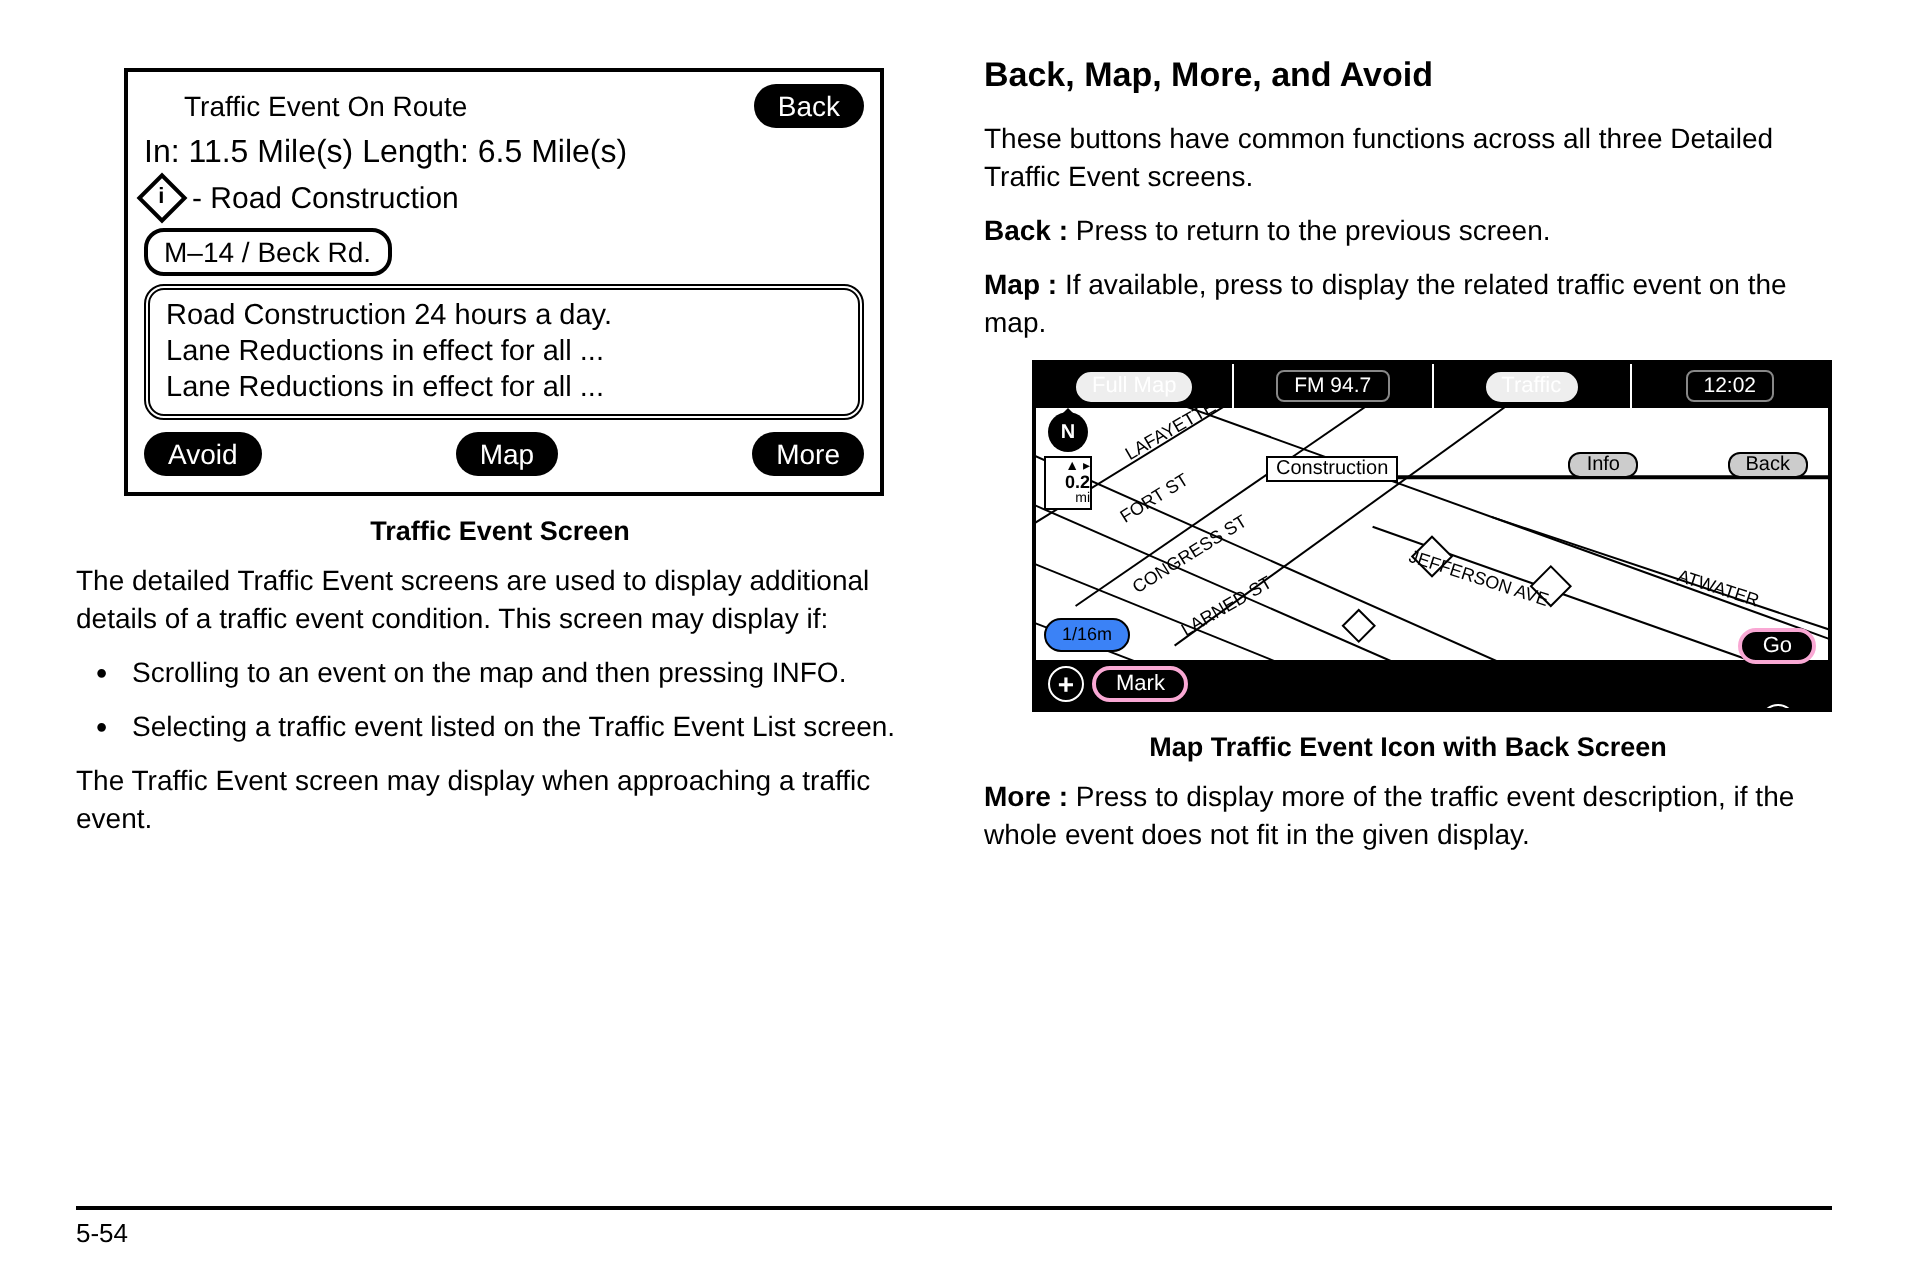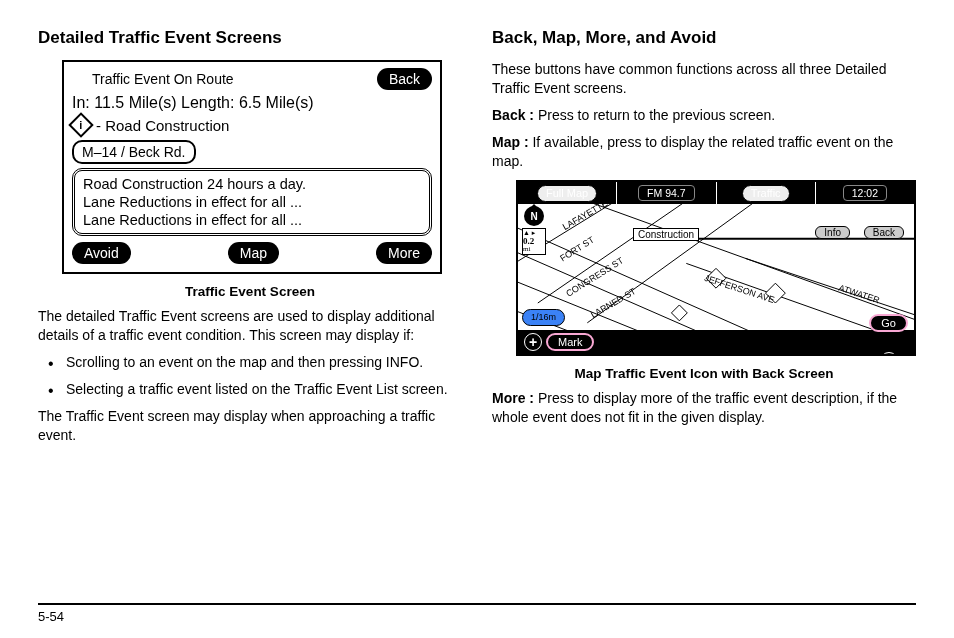--- a/index.html
+++ b/index.html
@@ -79,21 +79,21 @@
   .maparea { position: relative; height: 150px; overflow: hidden; }
   .maparea svg { position: absolute; inset: 0; }
   .sidecol {
     position: absolute; left: 2px; top: 2px; width: 28px; display: flex; flex-direction: column; gap: 2px; align-items: center;
   }
   .north {
     width: 20px; height: 20px; background: #000; border-radius: 50%; color: #fff;
     display: flex; align-items: center; justify-content: center; font-size: 10px; font-weight: bold; position: relative;
   }
   .north::after { content: ""; position: absolute; top: -6px; left: 6px; border: 4px solid transparent; border-bottom-color: #000; }
-  .scalebox { width: 24px; border: 1px solid #000; background: #fff; font-size: 7px; text-align: left; line-height: 1; padding: 1px 0; font-family: Liberation Serif, serif; }
+  .scalebox { width: 24px; border: 1px solid #000; background: #fff; font-size: 7px; text-align: right; line-height: 1; padding: 1px 0; }
   .botbar {
     position: absolute; left: 0; right: 0; bottom: 0; height: 24px; background: #000;
     display: flex; align-items: center; justify-content: space-between; padding: 0 6px;
   }
   .circlebtn {
     width: 18px; height: 18px; border-radius: 50%; background: #000; border: 1px solid #fff;
     color: #fff; display: flex; align-items: center; justify-content: center; font-size: 14px; font-weight: bold;
   }
   .pillw { background: #000; color: #fff; border: 2px solid #f9a8d4; border-radius: 10px; padding: 1px 10px; font-size: 11px; }
   .maplabel { position: absolute; font-size: 9px; background: transparent; white-space: nowrap; }
@@ -103,21 +103,20 @@
     position: absolute; left: 38px; right: 38px; bottom: 14px;
     border-top: 2px solid #000; padding-top: 4px; font-size: 13px;
   }
 </style>
 </head>
 <body>
 
 <div class="columns">
 
   <div class="col">
-    <h2>Detailed Traffic Event Screens</h2>
 
     <div class="fig1">
       <div class="row1">
         <span class="title">Traffic Event On Route</span>
         <span class="pill">Back</span>
       </div>
       <div class="row2">In: 11.5 Mile(s)  Length: 6.5 Mile(s)</div>
       <div class="row3">
         <div class="diamond">
             <span>i</span>
@@ -192,21 +191,21 @@
         <div class="sidecol">
           <div class="north">N</div>
           <div class="scalebox">
             <div>▲ ▸</div>
             <div style="font-size:9px;font-weight:bold">0.2</div>
             <div>mi</div>
           </div>
         </div>
 
         <span class="maplabel" style="left:115px; top:24px; border:1px solid #000; background:#fff; padding:0 4px; font-size:10px;">Construction</span>
-        <span class="infochip" style="right:64px; top:22px;">Info</span>
+        <span class="infochip" style="right:95px; top:22px;">Info</span>
         <span class="infochip" style="right:10px; top:22px;">Back</span>
 
         <span class="maplabel" style="left:42px; top:6px; transform:rotate(-30deg);">LAFAYETTE</span>
         <span class="maplabel" style="left:40px; top:40px; transform:rotate(-32deg);">FORT ST</span>
         <span class="maplabel" style="left:44px; top:68px; transform:rotate(-32deg);">CONGRESS ST</span>
         <span class="maplabel" style="left:70px; top:94px; transform:rotate(-30deg);">LARNED ST</span>
         <span class="maplabel" style="left:185px; top:80px; transform:rotate(18deg);">JEFFERSON AVE</span>
         <span class="maplabel" style="left:320px; top:85px; transform:rotate(18deg);">ATWATER</span>
 
         <span class="oval" style="position:absolute; left:4px; bottom:28px; font-size:9px;">1/16m</span>

